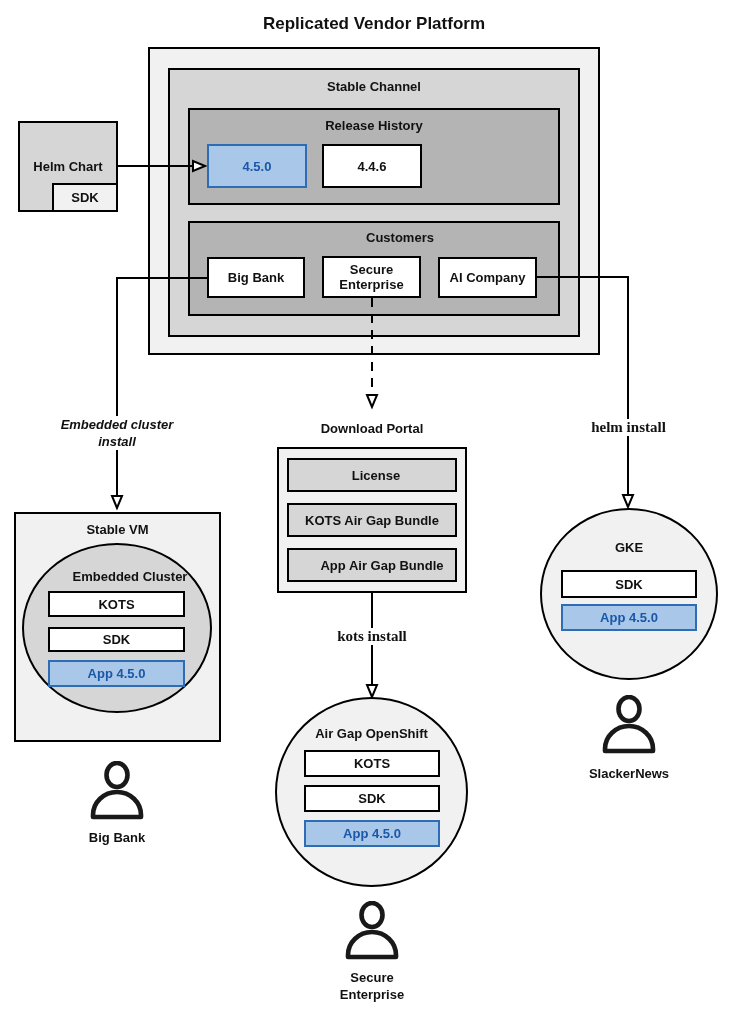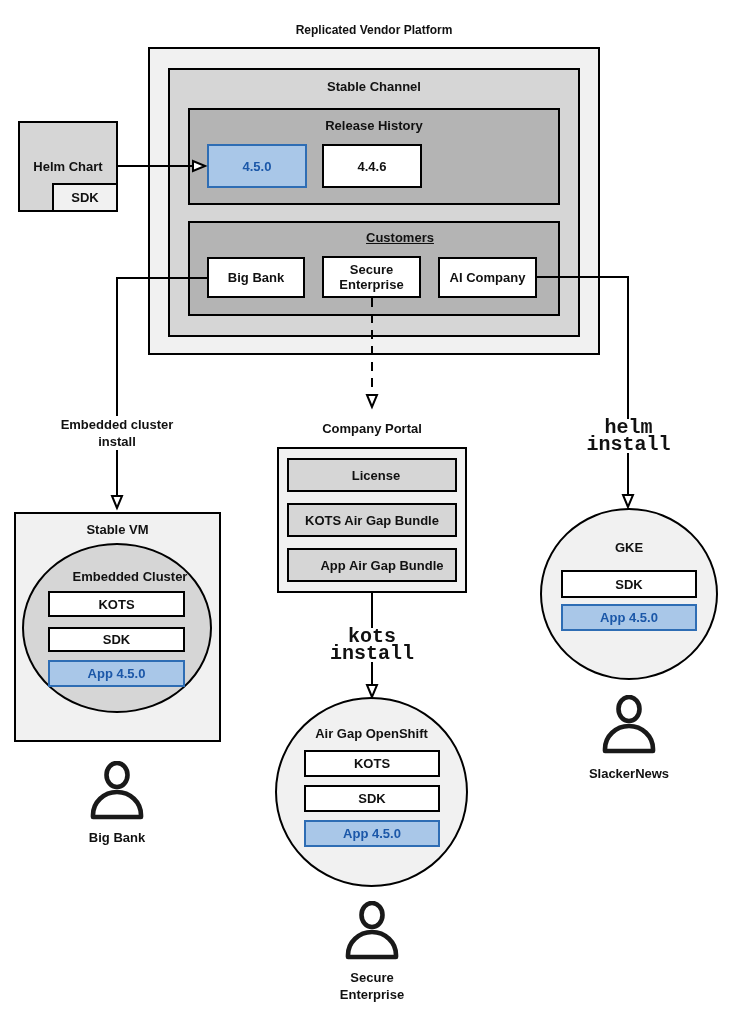--- a/index.html
+++ b/index.html
@@ -10,54 +10,54 @@
         display:flex;align-items:center;justify-content:center;
         font-weight:bold;font-size:13px;line-height:15px;text-align:center;background:#fff;}
   .lbl{position:absolute;box-sizing:border-box;font-weight:bold;font-size:13px;
        line-height:17px;text-align:center;}
   .blue{background:var(--blue-fill,#a9c7e8);border-color:var(--blue-border,#2e6db4);
         color:var(--blue-text,#1b57a8);}
   .g-light{background:var(--gray-light,#f1f1f1);}
   .g-mid{background:var(--gray-mid,#d6d6d6);}
   .g-dark{background:var(--gray-dark,#b4b4b4);}
   .circle{border-radius:50%;}
-  .mono{font-family:Liberation Mono, monospace;font-size:20px;}
+  .mono{font-family:Liberation Serif, serif;font-size:15px;}
   .overlay{z-index:6;background:#fff;}
   #wires{position:absolute;left:0;top:0;z-index:5;pointer-events:none;}
   .person{position:absolute;}
 </style>
 </head>
 <body>
 
-<div class="lbl" style="left:187px;top:22px;width:374px;font-size:12px;">Replicated Vendor Platform</div>
+<div class="lbl" style="left:187px;top:15px;width:374px;font-size:17px;">Replicated Vendor Platform</div>
 
 <div class="box g-light" style="left:148px;top:47px;width:452px;height:308px;"></div>
 
 <div class="box g-mid" style="left:168px;top:68px;width:412px;height:269px;"></div>
 <div class="lbl" style="left:168px;top:78px;width:412px;">Stable Channel</div>
 
 <div class="box g-dark" style="left:188px;top:108px;width:372px;height:97px;"></div>
 <div class="lbl" style="left:188px;top:117px;width:372px;">Release History</div>
 
 <div class="cbox blue" style="left:207px;top:144px;width:100px;height:44px;">4.5.0</div>
 <div class="cbox" style="left:322px;top:144px;width:100px;height:44px;">4.4.6</div>
 
 <div class="box g-dark" style="left:188px;top:221px;width:372px;height:95px;"></div>
-<div class="lbl" style="left:188px;top:229px;width:424px;text-decoration:underline;">Customers</div>
+<div class="lbl" style="left:188px;top:229px;width:424px;">Customers</div>
 
 <div class="cbox" style="left:207px;top:257px;width:98px;height:41px;">Big Bank</div>
 <div class="cbox" style="left:322px;top:256px;width:99px;height:42px;padding:0 8px;">Secure Enterprise</div>
 <div class="cbox" style="left:438px;top:257px;width:99px;height:41px;">AI Company</div>
 
 <div class="box g-mid" style="left:18px;top:121px;width:100px;height:91px;text-decoration:underline;">
   <div class="lbl" style="left:0;top:0;width:100%;height:100%;display:flex;align-items:center;justify-content:center;">Helm Chart</div>
   <div class="cbox g-light" style="left:32px;top:60px;width:66px;height:29px;">SDK</div>
 </div>
 
-<div class="lbl" style="left:302px;top:420px;width:140px;">Company Portal</div>
+<div class="lbl" style="left:302px;top:420px;width:140px;">Download Portal</div>
 <div class="box g-light" style="left:277px;top:447px;width:190px;height:146px;"></div>
 <div class="cbox g-mid" style="left:287px;top:458px;width:170px;height:34px;padding-left:8px;">License</div>
 <div class="cbox g-mid" style="left:287px;top:503px;width:170px;height:34px;">KOTS Air Gap Bundle</div>
 <div class="cbox g-mid" style="left:287px;top:548px;width:170px;height:34px;padding-left:20px;">App Air Gap Bundle</div>
 
 <div class="box g-light" style="left:14px;top:512px;width:207px;height:230px;"></div>
 <div class="lbl" style="left:14px;top:521px;width:207px;">Stable VM</div>
 <div class="box g-mid circle" style="left:22px;top:543px;width:190px;height:170px;"></div>
 <div class="lbl" style="left:35px;top:568px;width:190px;">Embedded Cluster</div>
 <div class="cbox" style="left:48px;top:591px;width:137px;height:26px;">KOTS</div>
@@ -96,21 +96,21 @@
     <line x1="372" y1="298" x2="372" y2="396" stroke="#000" stroke-width="2" stroke-dasharray="9,7"></line>
     <path d="M372 407 L367 395 L377 395 Z" fill="#fff" stroke="#000" stroke-width="2"></path>
   </g>
 
   <g>
     <line x1="372" y1="593" x2="372" y2="686" stroke="#000" stroke-width="2"></line>
     <path d="M372 697 L367 685 L377 685 Z" fill="#fff" stroke="#000" stroke-width="2"></path>
   </g>
 </svg>
 
-<div class="lbl overlay" style="left:55px;top:416px;width:124px;">Embedded cluster install</div>
+<div class="lbl overlay" style="left:55px;top:416px;width:124px;font-style:italic;">Embedded cluster install</div>
 <div class="lbl overlay mono" style="left:558px;top:419px;width:141px;">helm install</div>
 <div class="lbl overlay mono" style="left:302px;top:628px;width:140px;">kots install</div>
 
 <div>
   <svg class="person" style="left:89px;top:761px;" width="56" height="60" viewBox="0 0 56 60">
     <ellipse cx="28" cy="14" rx="10.5" ry="12" fill="none" stroke="#191919" stroke-width="4.6"></ellipse>
     <path d="M4 56 v-2 a24 23 0 0 1 48 0 v2 z" fill="none" stroke="#191919" stroke-width="4.6" stroke-linejoin="round"></path>
   </svg>
   <div class="lbl" style="left:57px;top:829px;width:120px;">Big Bank</div>
 </div>

